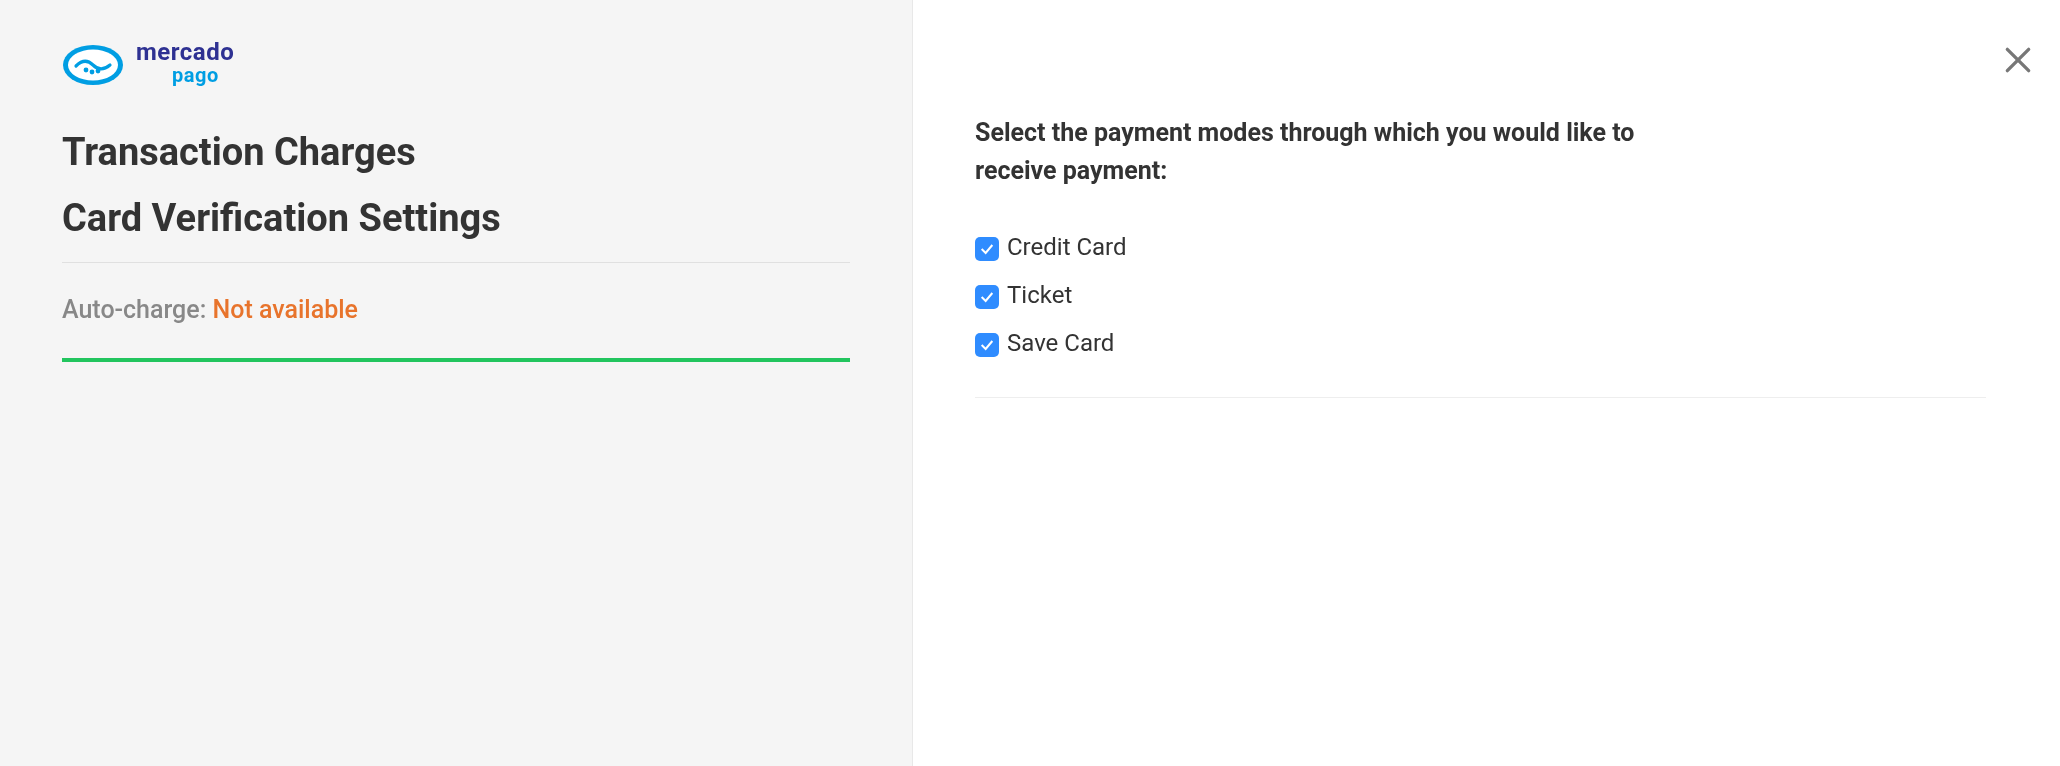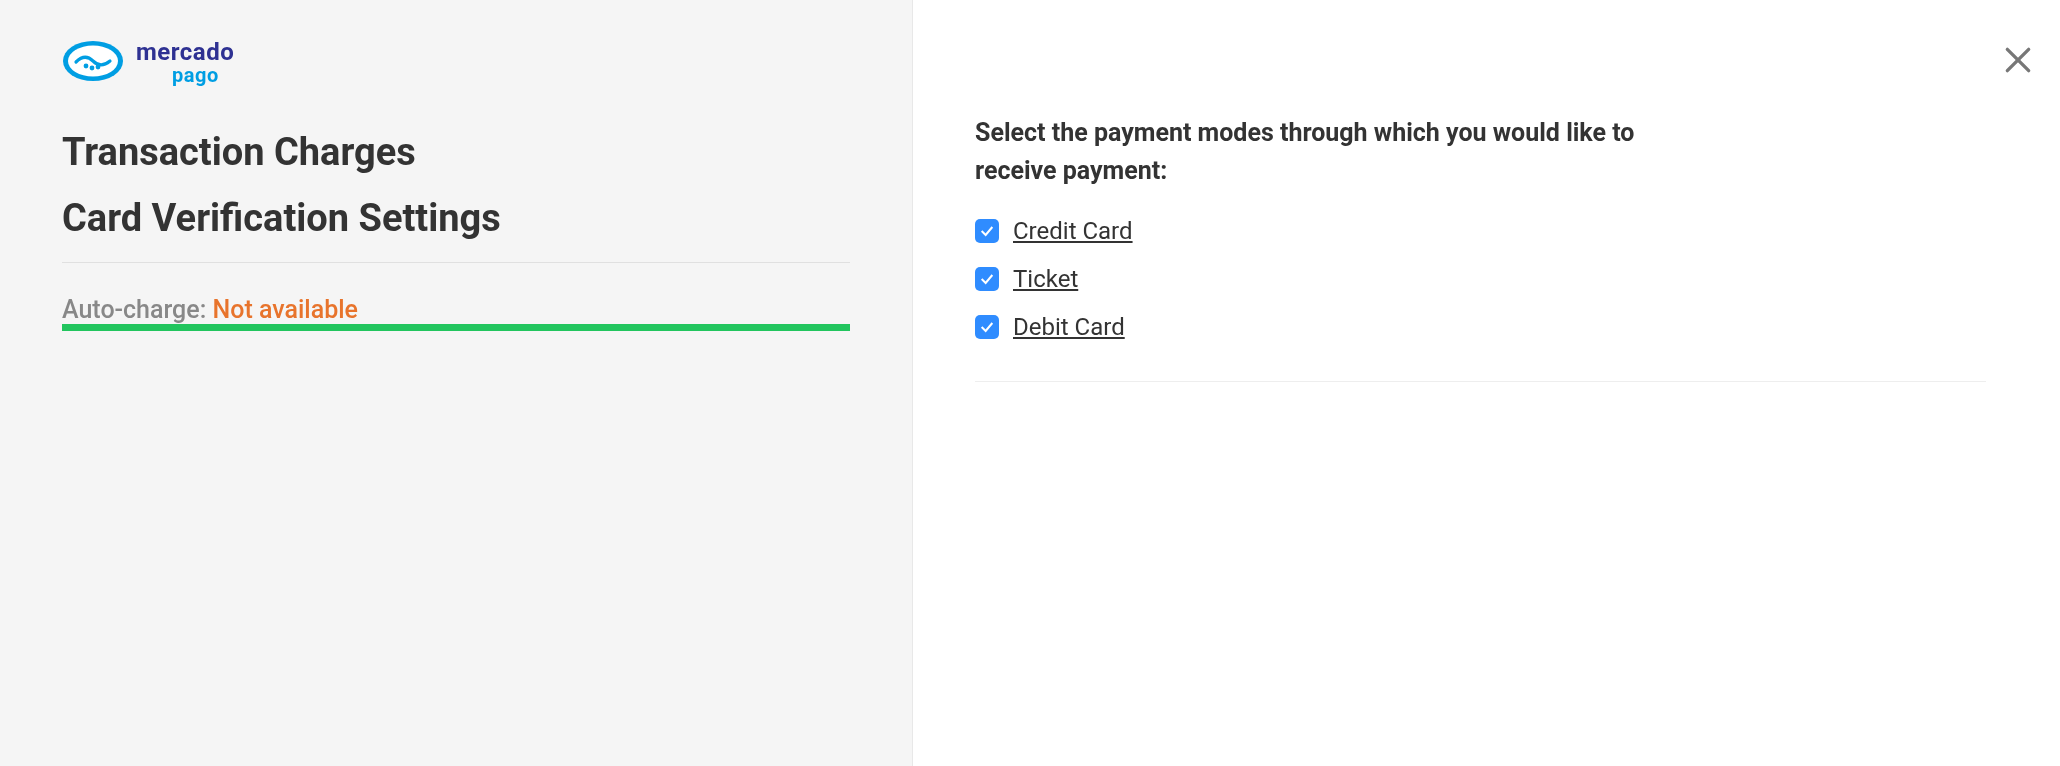--- a/index.html
+++ b/index.html
@@ -25,21 +25,21 @@
     box-shadow: 2px 0 4px rgba(0,0,0,0.03);
   }
   .right-panel {
     flex: 1;
     background: #ffffff;
     padding: 58px 74px 40px 62px;
     position: relative;
   }
   .logo {
     display: flex;
-    align-items: flex-start;
+    align-items: flex-end;
     gap: 12px;
     margin-bottom: 44px;
   }
   .logo-mark {
     width: 62px;
     height: 42px;
   }
   .logo-text {
     display: flex;
     flex-direction: column;
@@ -66,21 +66,22 @@
   .divider {
     border: none;
     border-top: 1px solid #e0e0e0;
     margin: 0 0 32px 0;
   }
   
   .auto-charge-row {
     font-size: 25px;
     color: #888;
     font-weight: 500;
-    border-bottom: 7px solid #22c55e;
+    padding-bottom: 34px;
+    border-bottom: 4px solid #22c55e;
   }
   .auto-charge-value {
     color: #e8742c;
     font-weight: 500;
   }
   
   .close-btn {
     position: absolute;
     top: 44px;
     right: 26px;
@@ -89,38 +90,37 @@
     cursor: pointer;
     color: #777;
   }
   .close-btn svg { width: 100%; height: 100%; }
   
   .right-heading {
     font-size: 25px;
     font-weight: 700;
     color: #333;
     line-height: 1.5;
-    margin-bottom: 28px;
+    margin-bottom: 44px;
     max-width: 720px;
   }
   
   .options {
     display: flex;
     flex-direction: column;
     gap: 20px;
     margin-bottom: 40px;
   }
   .option {
     display: flex;
-    align-items: center;
-    gap: 14px;
+    align-items: flex-end;
+    gap: 8px;
     font-size: 24px;
     color: #333;
     cursor: pointer;
-    text-decoration: underline;
   }
   .chk {
     width: 24px;
     height: 24px;
     border-radius: 5px;
     background: #2f8cff;
     display: flex;
     align-items: center;
     justify-content: center;
     flex-shrink: 0;
@@ -217,21 +217,21 @@
             </svg>
           </span>
           <span>Ticket</span>
         </label>
         <label class="option">
           <span class="chk">
             <svg viewBox="0 0 24 24">
               <polyline points="4 12 10 18 20 6"></polyline>
             </svg>
           </span>
-          <span>Debit Card</span>
+          <span>Save Card</span>
         </label>
       </div>
 
     <hr class="right-divider">
 
   </div>
 
 </div>
 
 </body></html>

